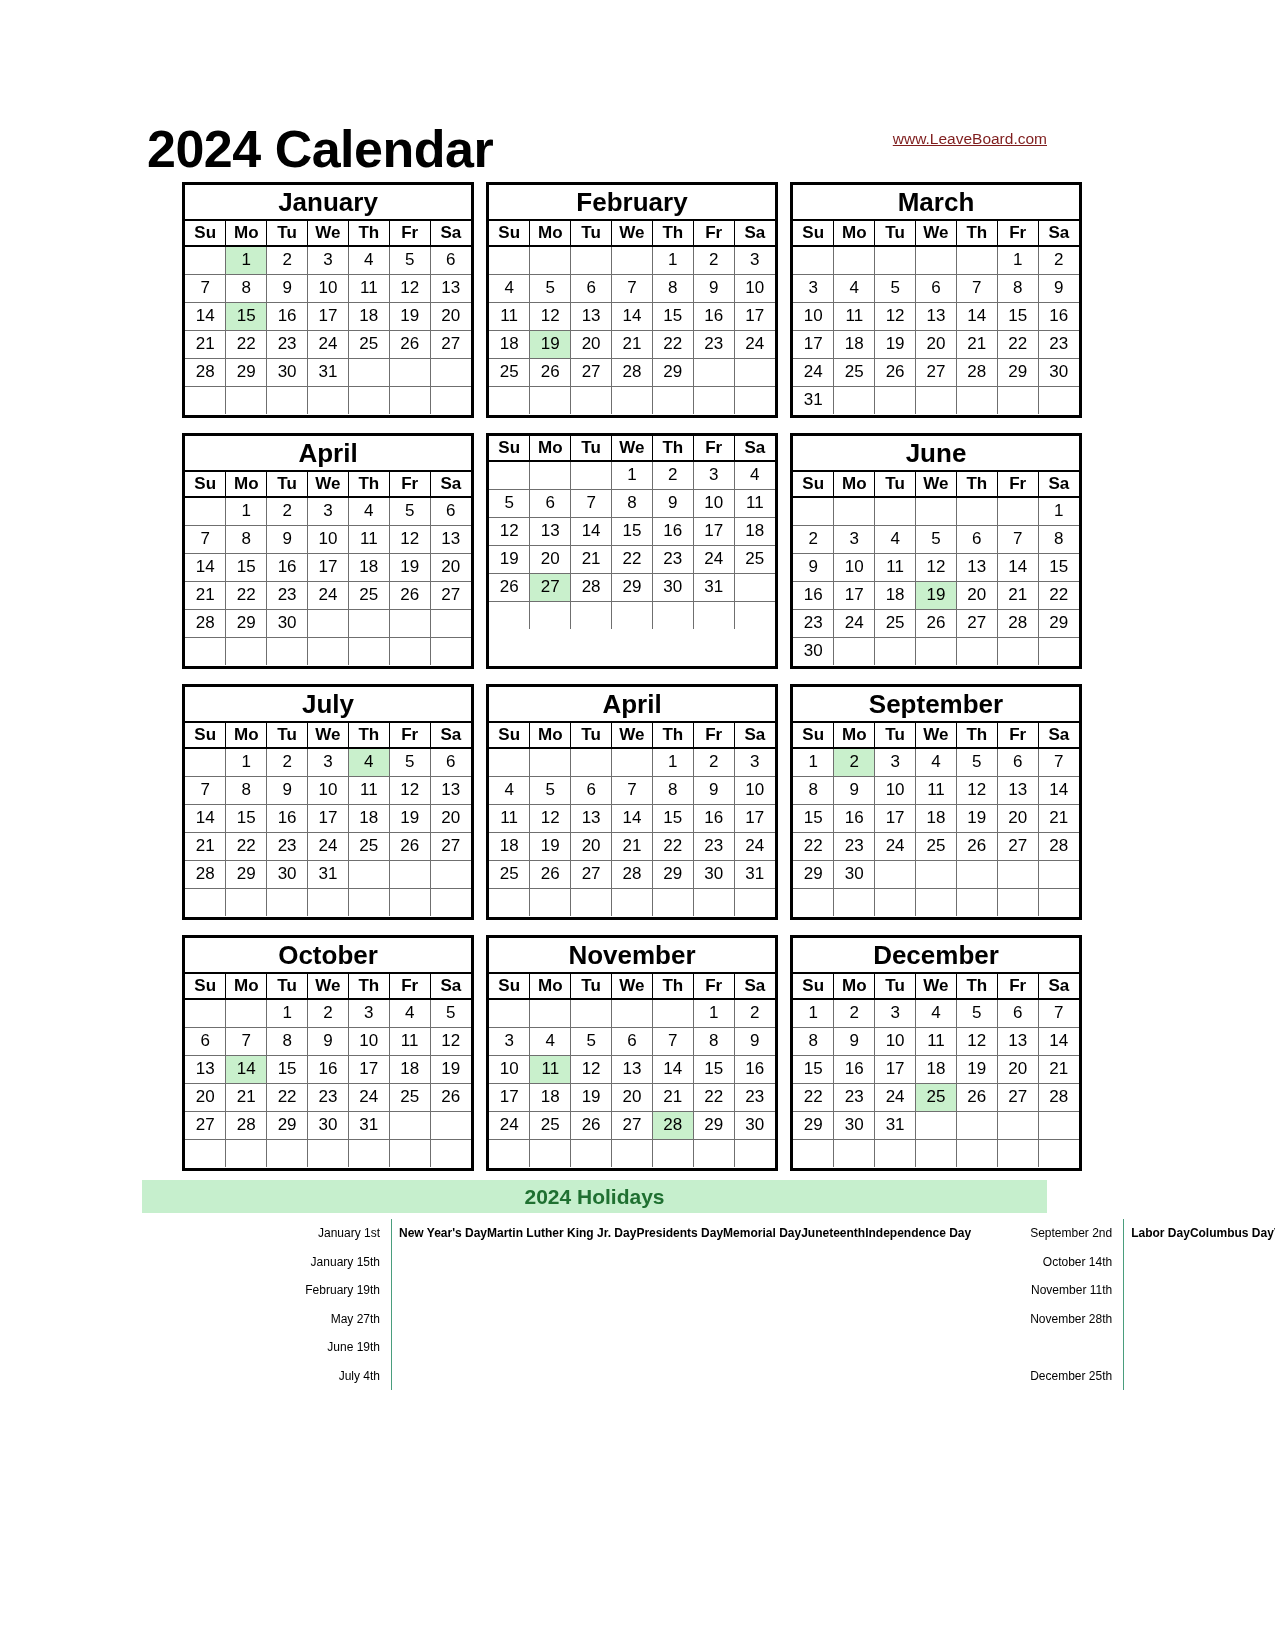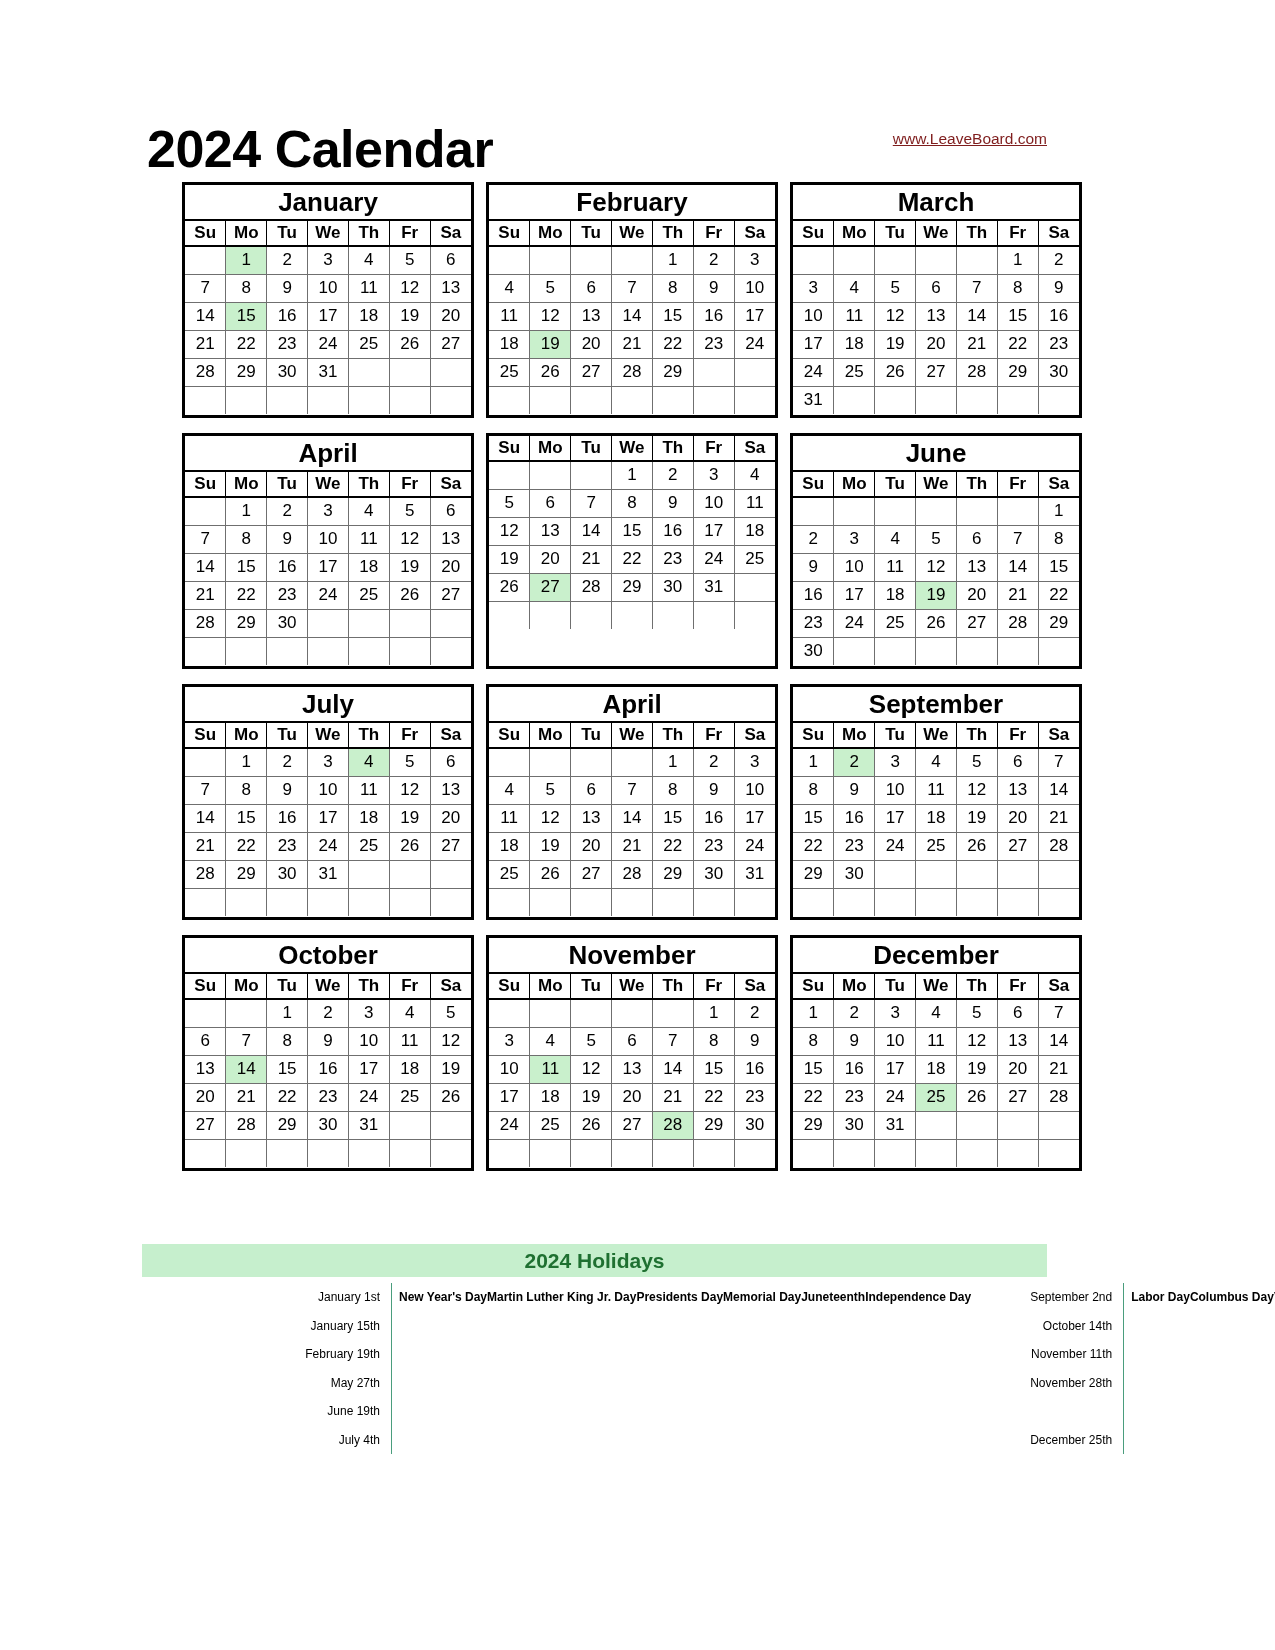--- a/index.html
+++ b/index.html
@@ -99,21 +99,21 @@
     background: #fff;
     color: #000;
   }
   table.cal td:last-child { border-right: none; }
   table.cal tr:last-child td { border-bottom: none; }
   table.cal td.hl { background: #c9f0cc; }
 
   
   .holidays {
     position: absolute;
-    left: 0; top: 1244px;
+    left: 0; top: 1180px;
     width: 905px;
   }
   .holidays-band {
     background: #c6efcd;
     height: 33px;
     line-height: 33px;
     text-align: center;
     color: #1f7031;
     font-weight: bold;
     font-size: 21px;

